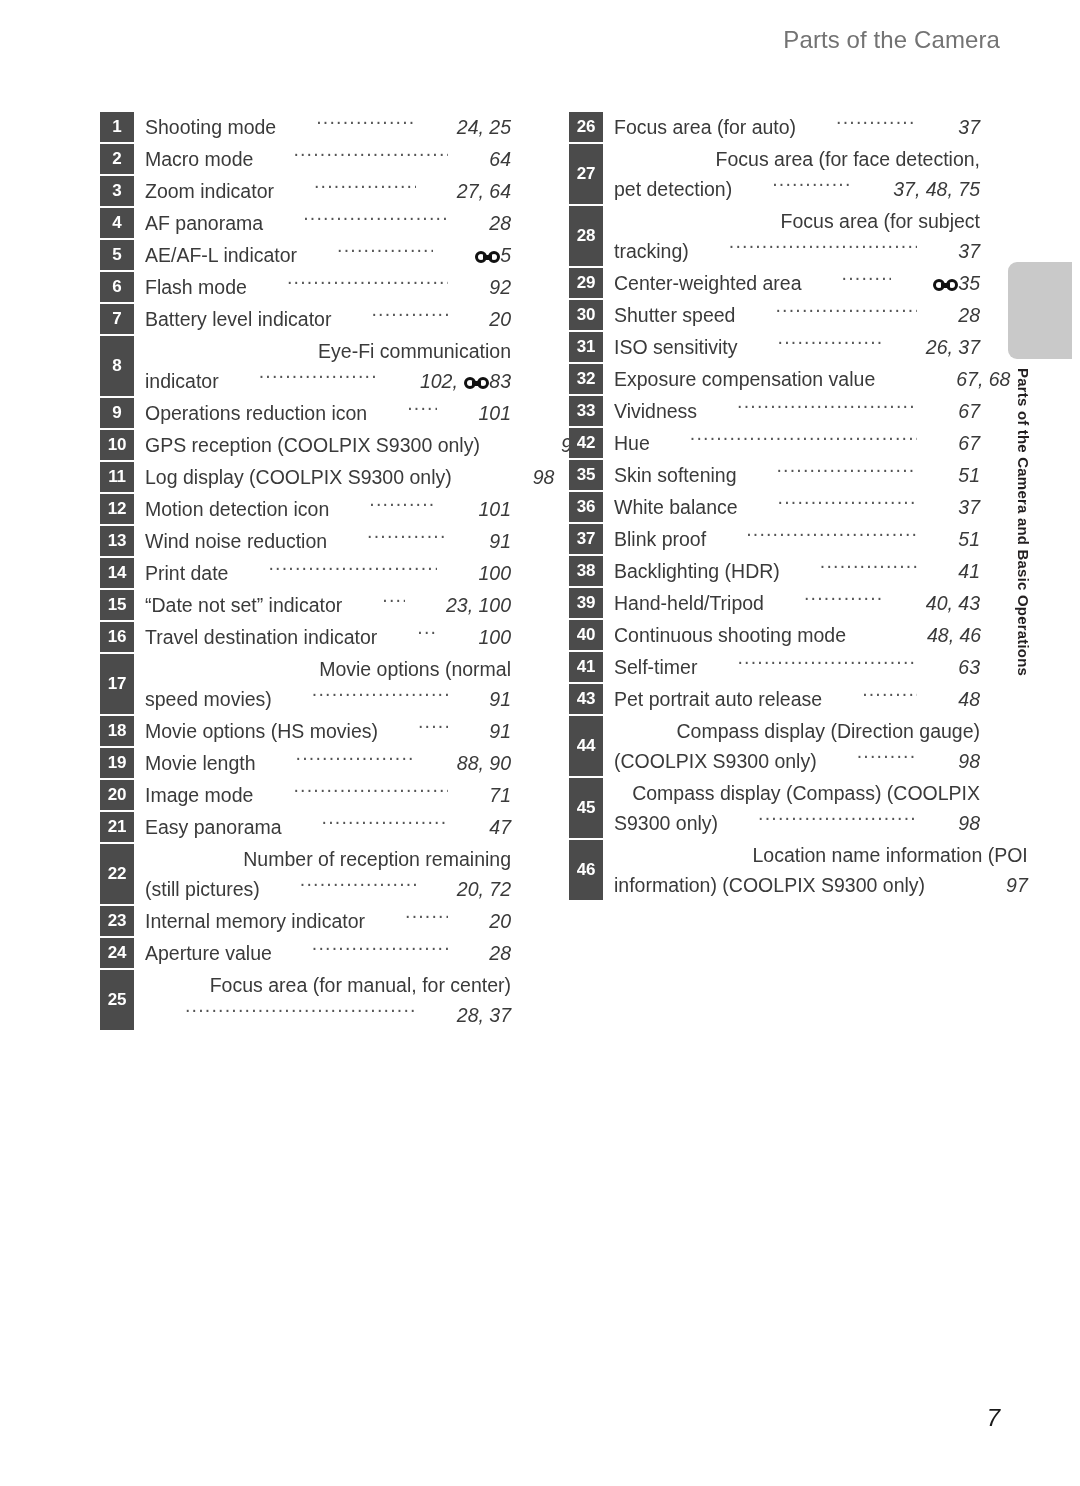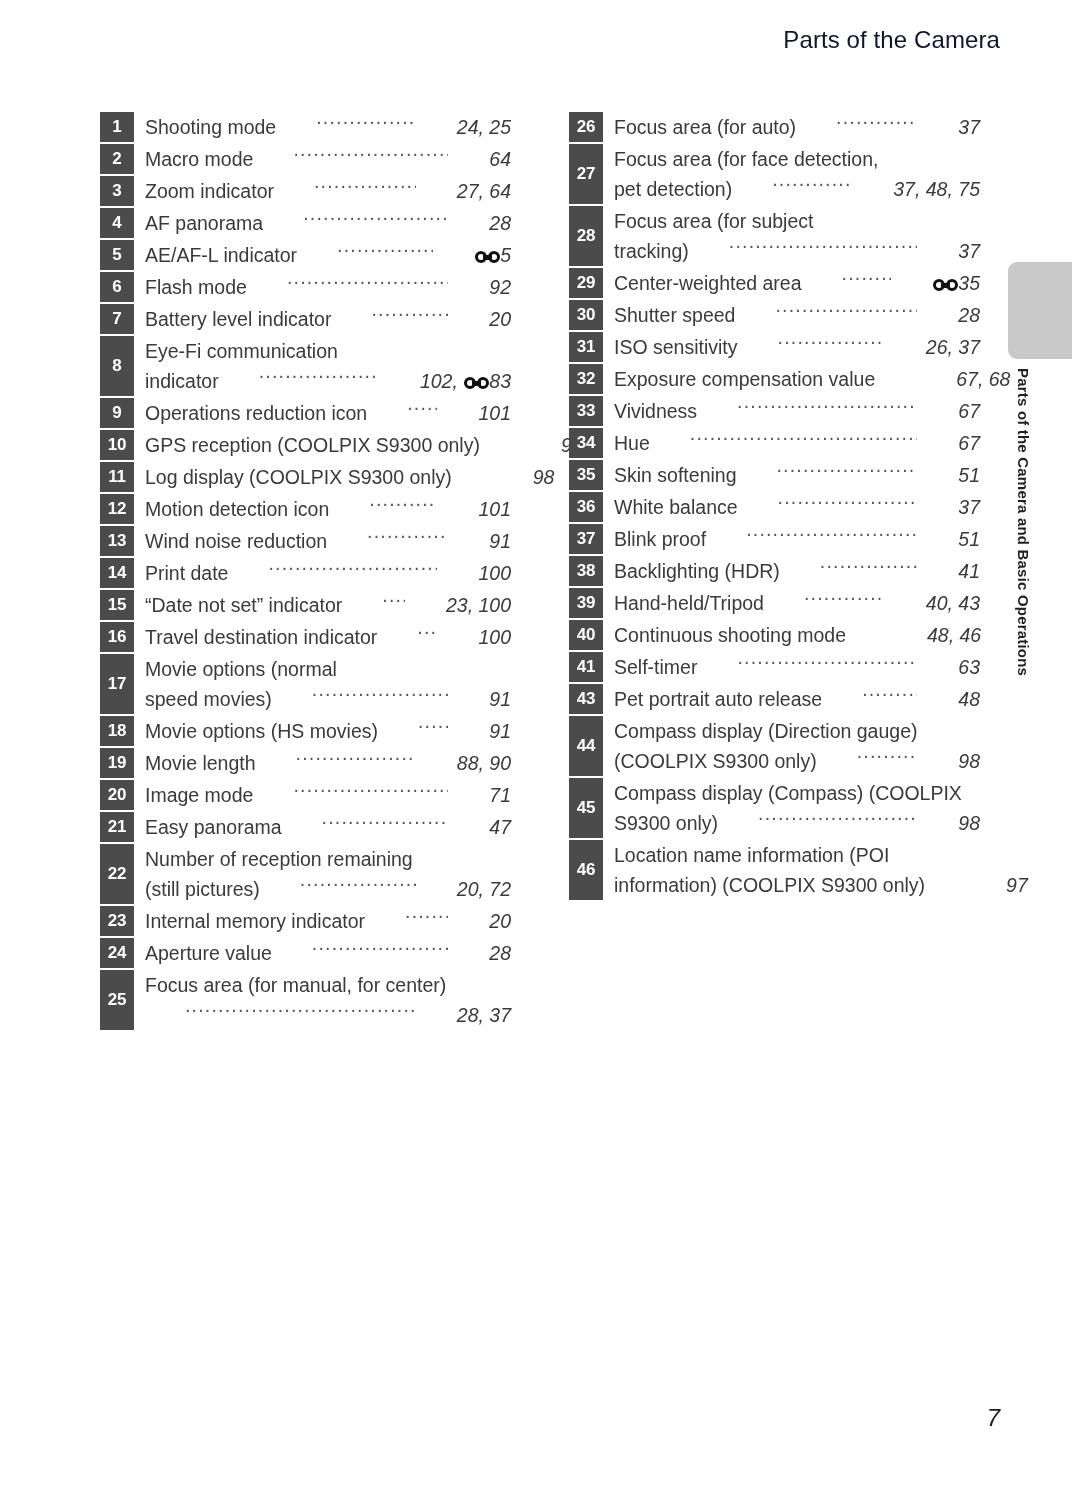--- a/index.html
+++ b/index.html
@@ -19,21 +19,21 @@
   
   .page-header {
     position: absolute;
     top: 26px;
     left: 0;
     width: 1000px;
     text-align: right;
     font-size: 24px;
     font-weight: 400;
     letter-spacing: 0.1px;
-    color: #0f172a;
+    color: #737373;
   }
 
   
   .side-tab-block {
     position: absolute;
     left: 1008px;
     top: 262px;
     width: 64px;
     height: 97px;
     background: #c9c9c9;
@@ -86,21 +86,21 @@
   }
   .row-body {
     flex: 1 1 auto;
     padding-left: 11px;
     font-size: 19.5px;
     line-height: 30px;
     color: #3a3a3a;
     font-weight: 400;
   }
   .legend-row.h1 .row-body { height: 30px; }
-  .legend-row.h2 .row-body { height: 60px; }
+  .legend-row.h2 .row-body { height: 60px; text-align: right; }
 
   
   .ld {
     display: flex;
     align-items: baseline;
     width: 100%;
     white-space: nowrap;
     gap: 39px;
   }
   .ld-label { flex: 0 0 auto; }
@@ -515,21 +515,21 @@
         <div class="row-num">33</div>
         <div class="row-body">
           <span class="ld">
             <span class="ld-label">Vividness</span>
             <span class="ld-fill"></span>
             <span class="ld-page"><span>67</span></span>
           </span>
         </div>
       </div>
       <div class="legend-row h1">
-        <div class="row-num">34</div>
+        <div class="row-num">42</div>
         <div class="row-body">
           <span class="ld">
             <span class="ld-label">Hue</span>
             <span class="ld-fill"></span>
             <span class="ld-page"><span>67</span></span>
           </span>
         </div>
       </div>
       <div class="legend-row h1">
         <div class="row-num">35</div>

